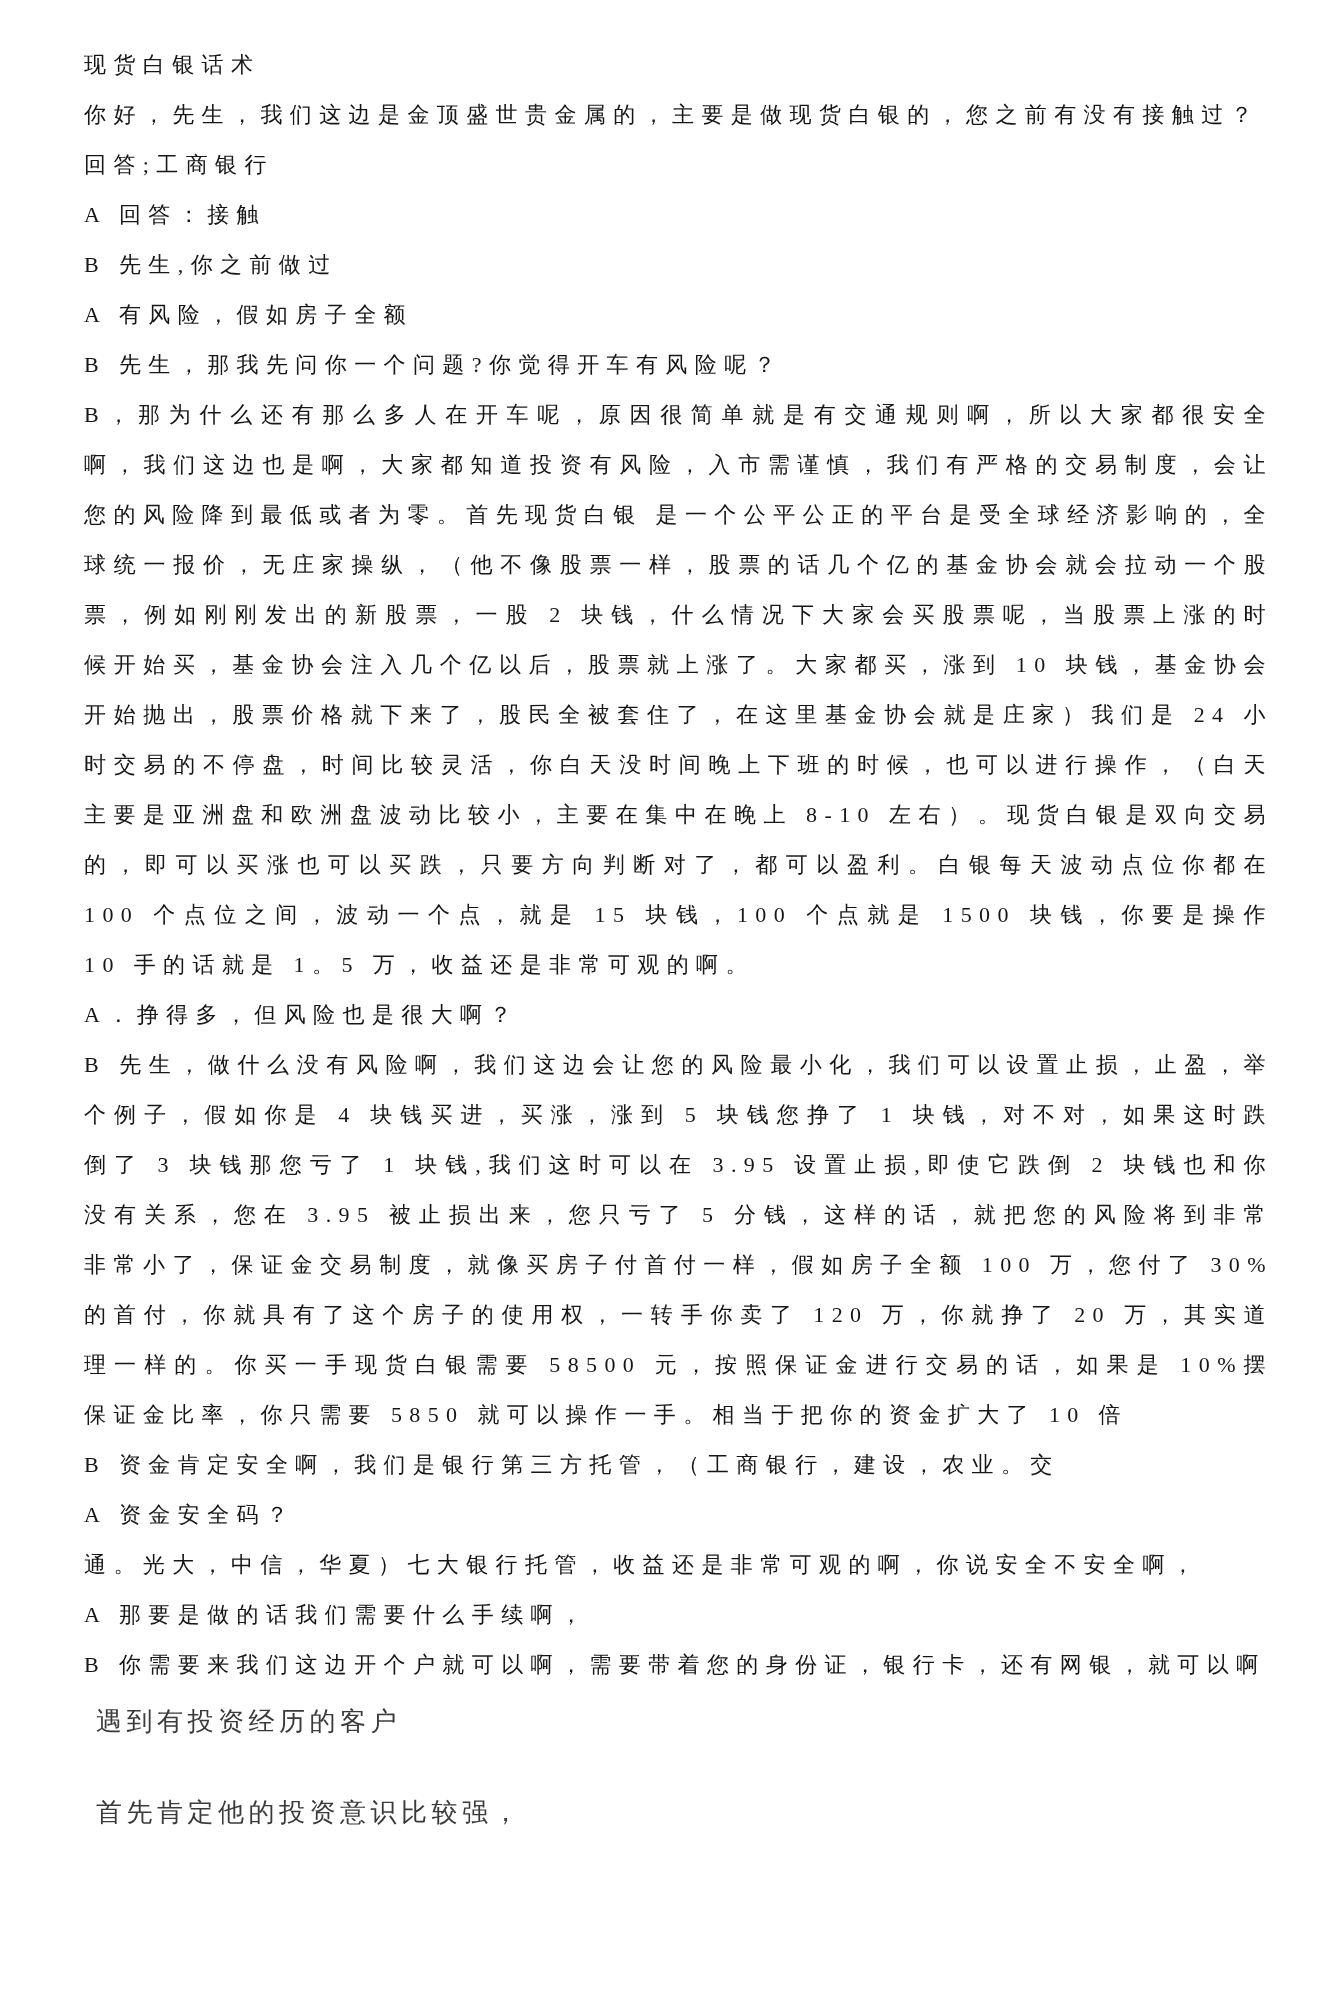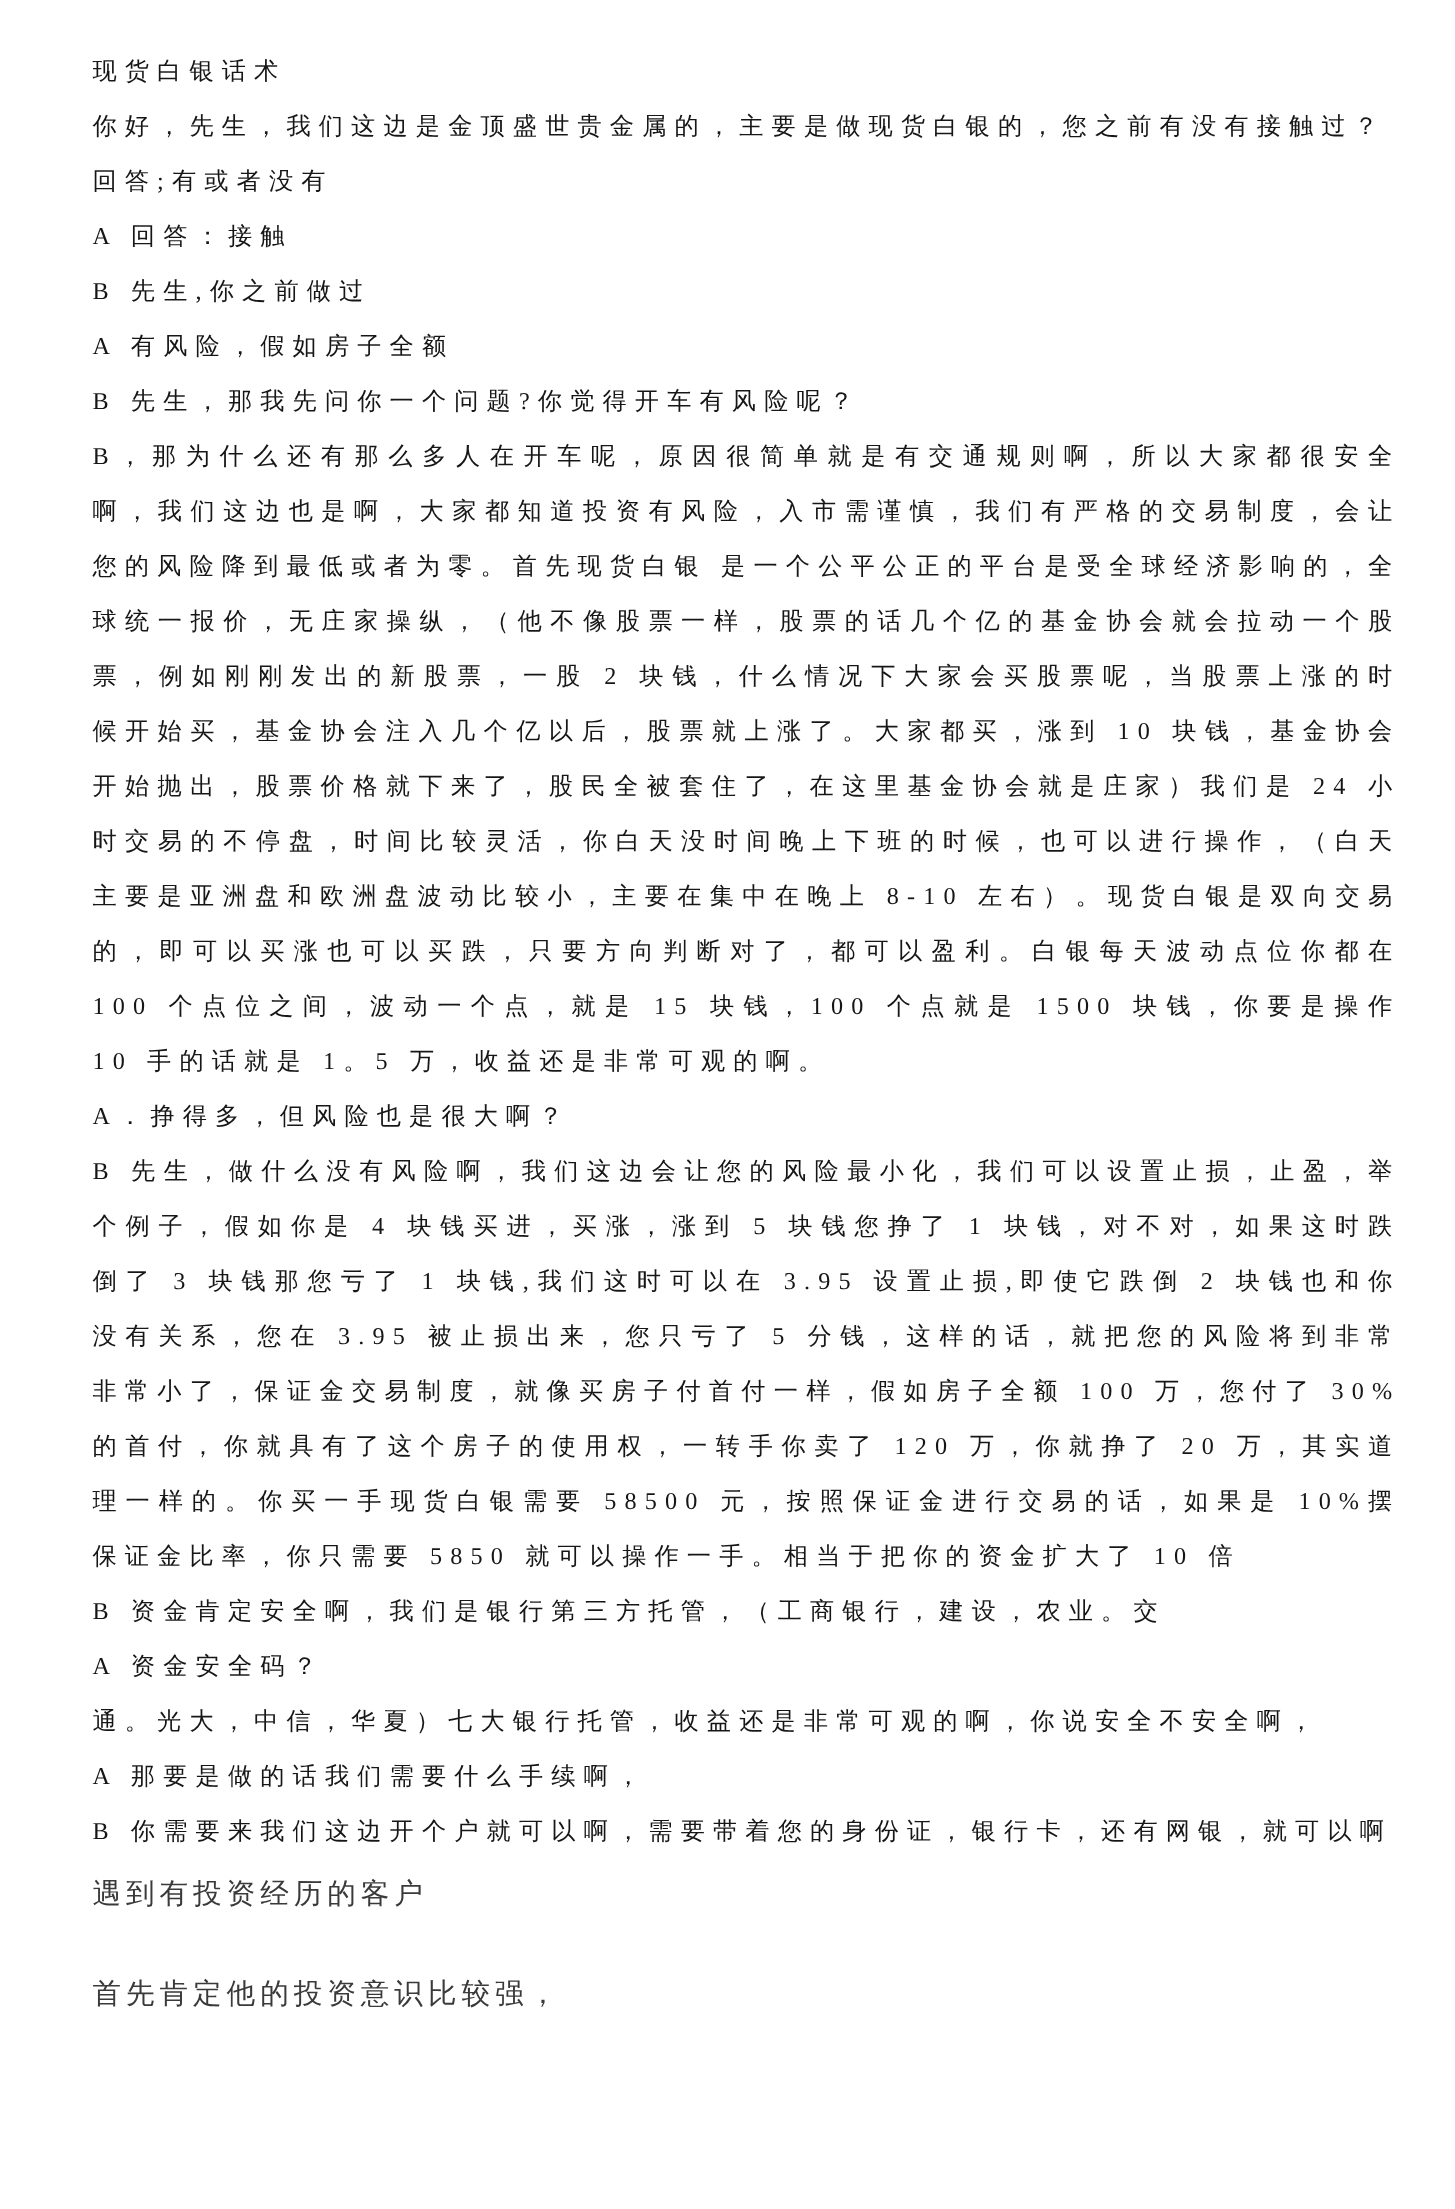--- a/index.html
+++ b/index.html
@@ -37,35 +37,35 @@
   .notes {
     margin-top: 14px;
     font-family: "Liberation Sans", "DejaVu Sans", sans-serif;
     font-size: 26px;
     color: #3a3a3a;
     letter-spacing: 4.5px;
     line-height: 34px;
     text-align: left;
   }
   .notes p {
-    margin: 0;
+    margin: 12px;
     padding: 0;
   }
   .notes p + p {
     margin-top: 57px;
   }
 </style>
 </head>
 <body>
 
 <div class="page">
   <div class="doc-body">
     <p class="doc-title">现货白银话术</p>
     <p>你好，先生，我们这边是金顶盛世贵金属的，主要是做现货白银的，您之前有没有接触过？</p>
-    <p>回答;有或者没有</p>
+    <p>回答;工商银行</p>
     <p>A 回答：接触</p>
     <p>B 先生,你之前做过</p>
     <p>A 有风险，假如房子全额</p>
     <p>B 先生，那我先问你一个问题?你觉得开车有风险呢？</p>
     <p>B，那为什么还有那么多人在开车呢，原因很简单就是有交通规则啊，所以大家都很安全啊，我们这边也是啊，大家都知道投资有风险，入市需谨慎，我们有严格的交易制度，会让您的风险降到最低或者为零。首先现货白银 是一个公平公正的平台是受全球经济影响的，全球统一报价，无庄家操纵，（他不像股票一样，股票的话几个亿的基金协会就会拉动一个股票，例如刚刚发出的新股票，一股 2 块钱，什么情况下大家会买股票呢，当股票上涨的时候开始买，基金协会注入几个亿以后，股票就上涨了。大家都买，涨到 10 块钱，基金协会开始抛出，股票价格就下来了，股民全被套住了，在这里基金协会就是庄家）我们是 24 小时交易的不停盘，时间比较灵活，你白天没时间晚上下班的时候，也可以进行操作，（白天主要是亚洲盘和欧洲盘波动比较小，主要在集中在晚上 8-10 左右）。现货白银是双向交易的，即可以买涨也可以买跌，只要方向判断对了，都可以盈利。白银每天波动点位你都在 100 个点位之间，波动一个点，就是 15 块钱，100 个点就是 1500 块钱，你要是操作 10 手的话就是 1。5 万，收益还是非常可观的啊。</p>
     <p>A．挣得多，但风险也是很大啊？</p>
     <p>B 先生，做什么没有风险啊，我们这边会让您的风险最小化，我们可以设置止损，止盈，举个例子，假如你是 4 块钱买进，买涨，涨到 5 块钱您挣了 1 块钱，对不对，如果这时跌倒了 3 块钱那您亏了 1 块钱,我们这时可以在 3.95 设置止损,即使它跌倒 2 块钱也和你没有关系，您在 3.95 被止损出来，您只亏了 5 分钱，这样的话，就把您的风险将到非常非常小了，保证金交易制度，就像买房子付首付一样，假如房子全额 100 万，您付了 30%的首付，你就具有了这个房子的使用权，一转手你卖了 120 万，你就挣了 20 万，其实道理一样的。你买一手现货白银需要 58500 元，按照保证金进行交易的话，如果是 10%摆保证金比率，你只需要 5850 就可以操作一手。相当于把你的资金扩大了 10 倍</p>
     <p>B 资金肯定安全啊，我们是银行第三方托管，（工商银行，建设，农业。交</p>
     <p>A 资金安全码？</p>
     <p>通。光大，中信，华夏）七大银行托管，收益还是非常可观的啊，你说安全不安全啊，</p>

